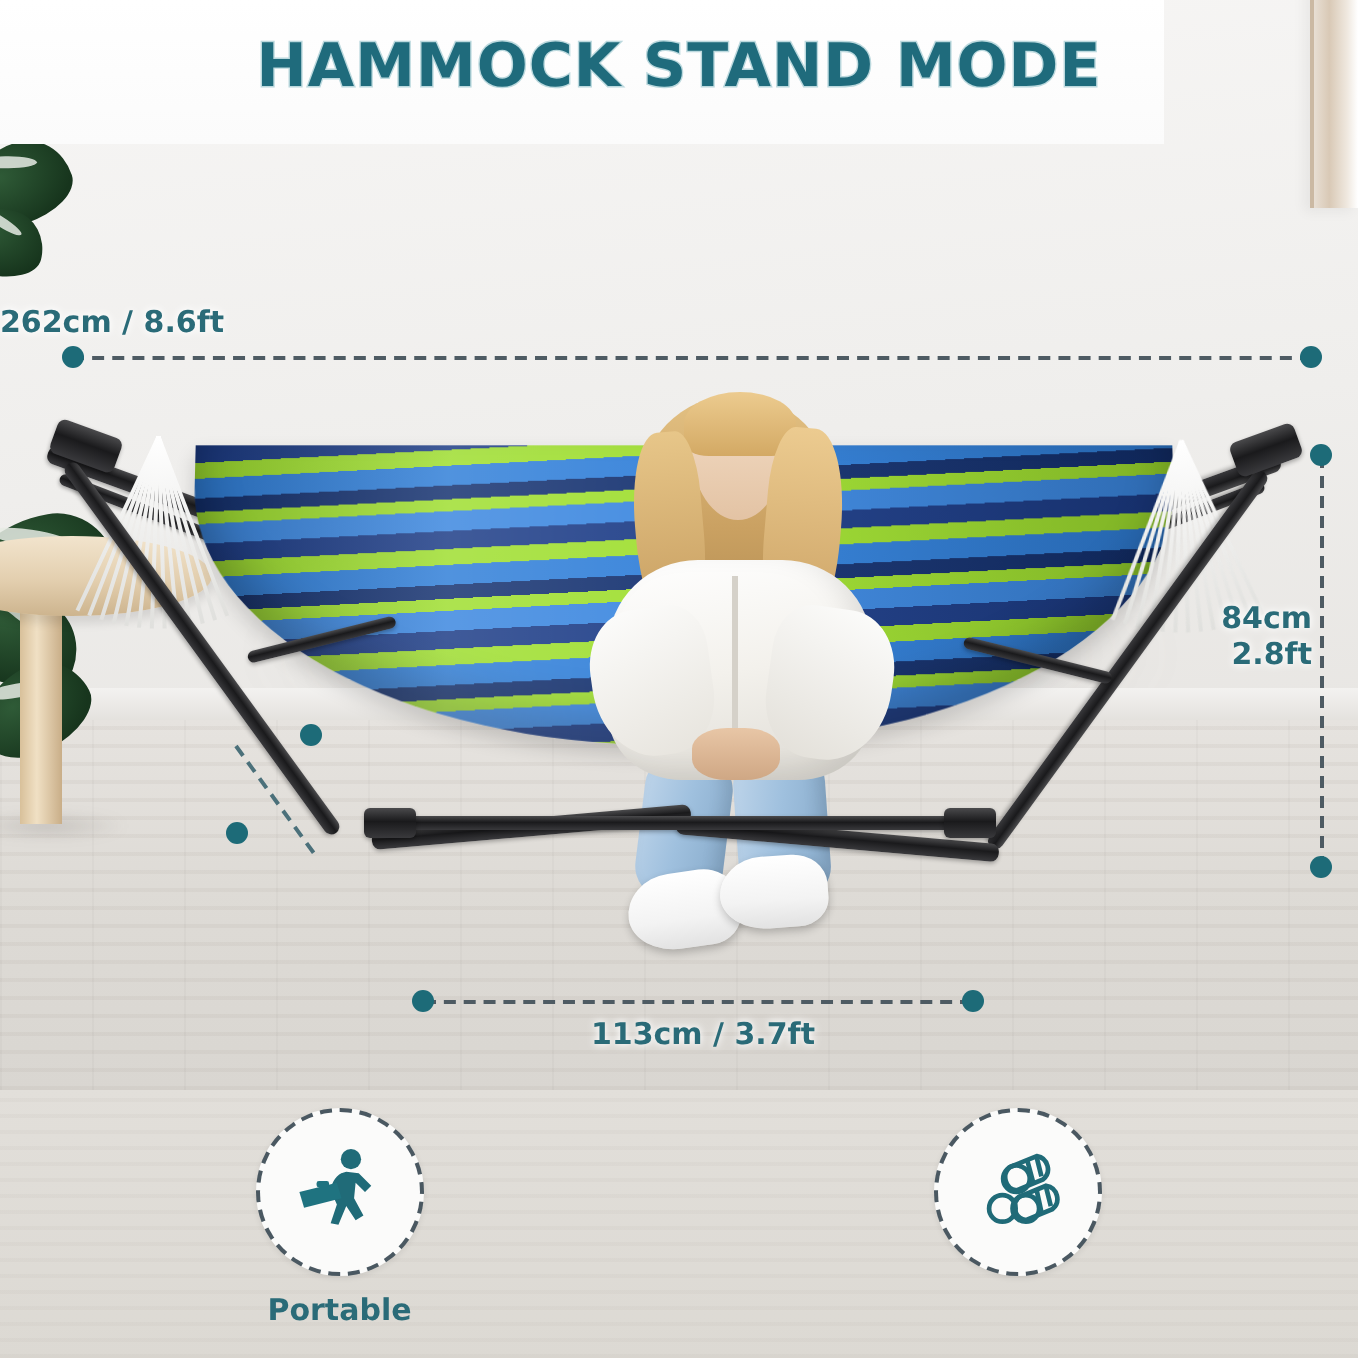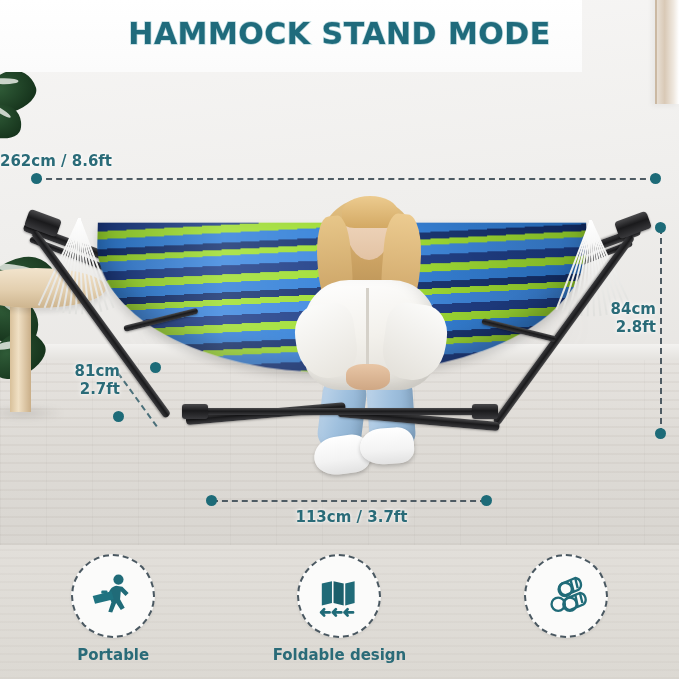--- a/index.html
+++ b/index.html
@@ -508,52 +508,35 @@
 2.8ft</div>
 
   <div class="dash-h" id="dim-bot-line"></div>
   <div class="dot" id="dim-bot-dot-l"></div>
   <div class="dot" id="dim-bot-dot-r"></div>
   <div class="dim-label" id="dim-bot-label">113cm / 3.7ft</div>
 
   <div class="dash-diag" id="dim-left-line"></div>
   <div class="dot" id="dim-left-dot-t"></div>
   <div class="dot" id="dim-left-dot-b"></div>
-  <div class="dim-label" id="dim-left-label">81cm
-2.7ft</div>
 
   <div id="features">
 
     <div class="feature">
       <div class="feature-circle">
         <svg width="50" height="50" viewBox="0 0 64 64">
           <circle cx="39" cy="11" r="6.5" fill="#206b78"></circle>
           <path d="M36 19 C30 20 27 25 26 31 L30 40 L26 52 L31 53 L36 41 L42 50 L47 47 L41 36 L42 26 L48 32 L52 28 L44 20 Z" fill="#206b78"></path>
           <path d="M6 32 L30 26 L33 36 L9 42 Z" fill="#1f7380"></path>
           <rect x="17" y="25" width="8" height="4" rx="1.5" fill="#1f7380"></rect>
         </svg>
       </div>
       <div class="feature-label">Portable</div>
     </div>
 
-    <div class="feature">
-      <div class="feature-circle">
-        <svg width="50" height="50" viewBox="0 0 64 64">
-          <path d="M10 16 L23 13 L23 41 L10 44 Z" fill="#206b78"></path>
-          <path d="M25 13 L38 16 L38 44 L25 41 Z" fill="#1b5f6b"></path>
-          <path d="M40 16 L52 13 L52 41 L40 44 Z" fill="#206b78"></path>
-          <g stroke="#206b78" stroke-width="3.4" fill="none" stroke-linecap="round" stroke-linejoin="round">
-            <path d="M20 53 L9 53 M13 49 L9 53 L13 57"></path>
-            <path d="M35 53 L24 53 M28 49 L24 53 L28 57"></path>
-            <path d="M50 53 L39 53 M43 49 L39 53 L43 57"></path>
-          </g>
-        </svg>
-      </div>
-      <div class="feature-label">Foldable design</div>
-    </div>
 
     <div class="feature">
       <div class="feature-circle">
         <svg width="50" height="50" viewBox="0 0 64 64">
           <g fill="none" stroke="#206b78" stroke-width="3">
             <path d="M27 16 L44 9 A8.5 8.5 0 0 1 48 24 L31 31 A8.5 8.5 0 0 1 27 16 Z"></path>
             <circle cx="31" cy="23.5" r="8.5"></circle>
             <path d="M33 35 L50 28 A8.5 8.5 0 0 1 54 43 L37 50 A8.5 8.5 0 0 1 33 35 Z"></path>
             <circle cx="37" cy="42.5" r="8.5"></circle>
             <circle cx="22" cy="42.5" r="8.5"></circle>

